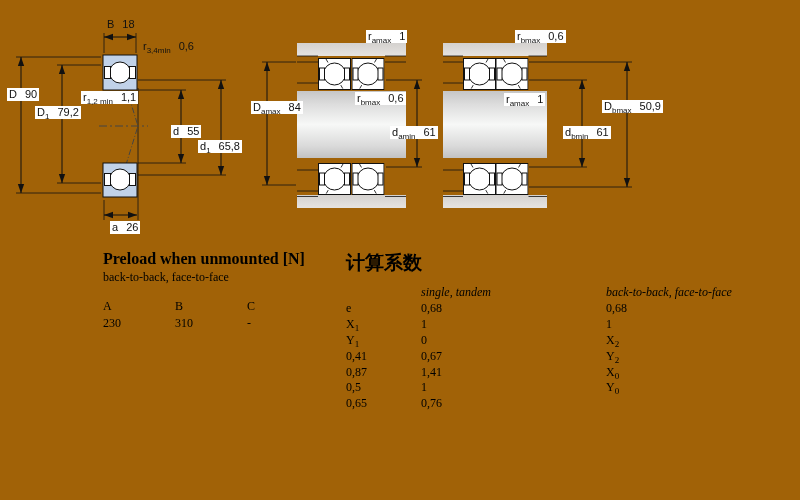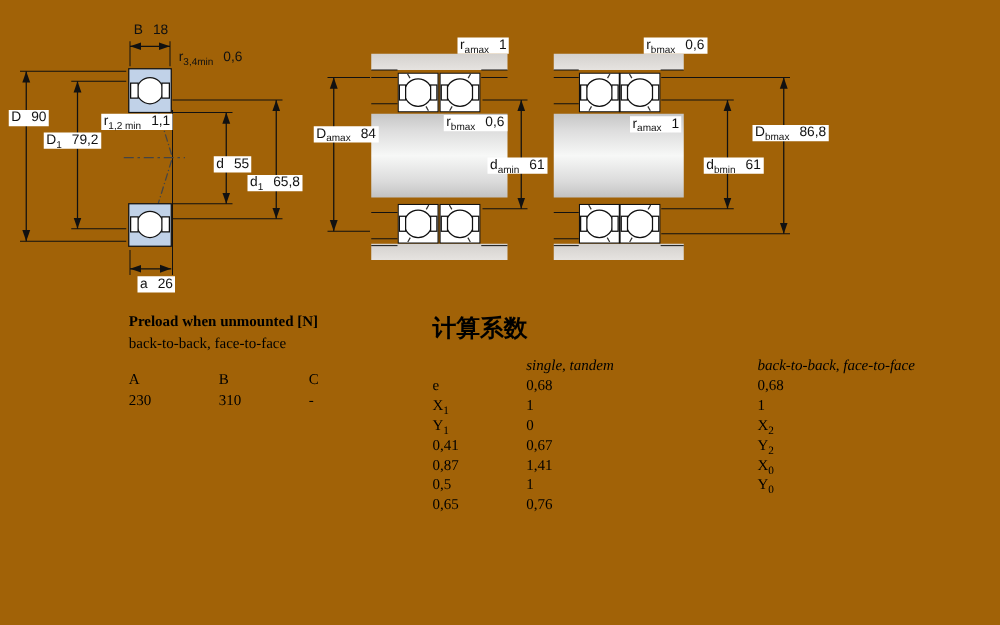--- a/index.html
+++ b/index.html
@@ -5,21 +5,21 @@
   html,body{margin:0;padding:0;background:#fff;}
   #page{position:relative;width:800px;height:500px;background:#a16207;overflow:hidden;
         font-family:"Liberation Sans",sans-serif;color:#111;}
   svg{position:absolute;left:0;top:0;}
   .lbl{position:absolute;font-family:"Liberation Sans",sans-serif;font-size:11px;
        white-space:nowrap;color:#111;line-height:13px;}
   .lbl sub{font-size:8px;line-height:0;}
   .lbl .val{margin-left:8px;}
   .lbl.bg{background:#fff;padding:0 2px;}
   .tbl{position:absolute;font-family:"Liberation Serif",serif;font-size:12px;color:#000;}
-  .t-title{font-weight:bold;font-size:12px;white-space:nowrap;}
+  .t-title{font-weight:bold;font-size:16px;white-space:nowrap;}
   .ft-title{font-weight:bold;font-size:19px;white-space:nowrap;}
   .t-sub{margin-top:2px;white-space:nowrap;}
   .pt-grid{display:grid;grid-template-columns:72px 72px 72px;margin-top:14px;row-gap:2px;}
   .ft-grid{display:grid;grid-template-columns:75px 185px auto;margin-top:8px;}
   .ft-grid span{line-height:15.9px;height:15.9px;white-space:nowrap;}
   .ft-grid .hdr{line-height:17px;height:17px;font-style:italic;}
   .ft-grid sub{font-size:9px;line-height:0;}
 </style>
 </head>
 <body>
@@ -175,21 +175,21 @@
 <span class="lbl bg" style="left:198px;top:140px"><span>d</span><sub>1</sub><span class="val">65,8</span></span>
 <span class="lbl bg" style="left:110px;top:221px"><span>a</span><sub></sub><span class="val">26</span></span>
 
 <span class="lbl bg" style="left:366px;top:30px"><span>r</span><sub>amax</sub><span class="val">1</span></span>
 <span class="lbl bg" style="left:251px;top:101px"><span>D</span><sub>amax</sub><span class="val">84</span></span>
 <span class="lbl bg" style="left:355px;top:92px"><span>r</span><sub>bmax</sub><span class="val">0,6</span></span>
 <span class="lbl bg" style="left:390px;top:126px"><span>d</span><sub>amin</sub><span class="val">61</span></span>
 
 <span class="lbl bg" style="left:515px;top:30px"><span>r</span><sub>bmax</sub><span class="val">0,6</span></span>
 <span class="lbl bg" style="left:504px;top:93px"><span>r</span><sub>amax</sub><span class="val">1</span></span>
-<span class="lbl bg" style="left:602px;top:100px"><span>D</span><sub>bmax</sub><span class="val">86,8</span></span>
+<span class="lbl bg" style="left:602px;top:100px"><span>D</span><sub>bmax</sub><span class="val">50,9</span></span>
 <span class="lbl bg" style="left:563px;top:126px"><span>d</span><sub>bmin</sub><span class="val">61</span></span>
 
 <div class="tbl" style="left:103px;top:250px">
   <div class="t-title">Preload when unmounted [N]</div>
   <div class="t-sub">back-to-back, face-to-face</div>
   <div class="pt-grid">
     <span>A</span>
     <span>B</span>
     <span>C</span>
     <span>230</span>

